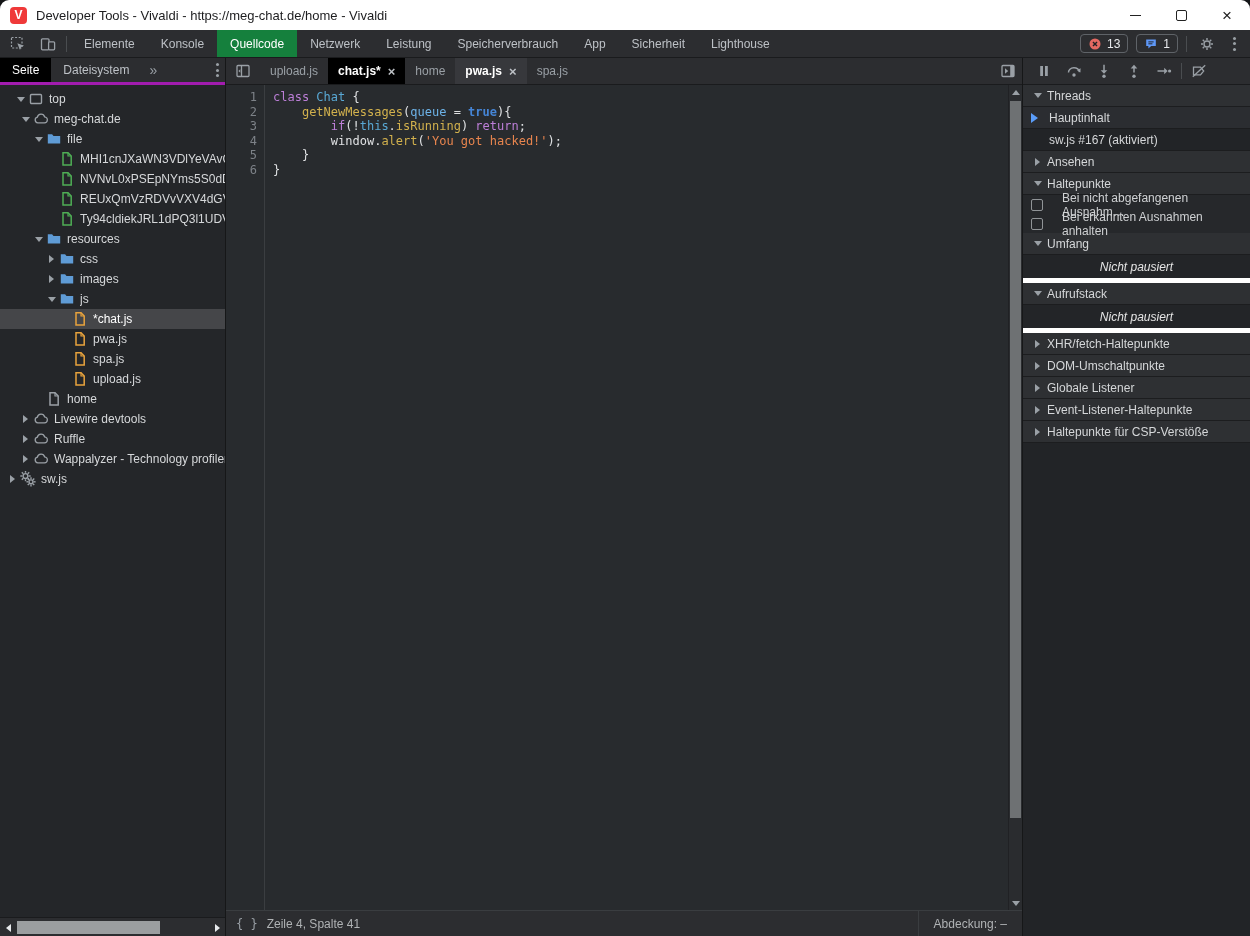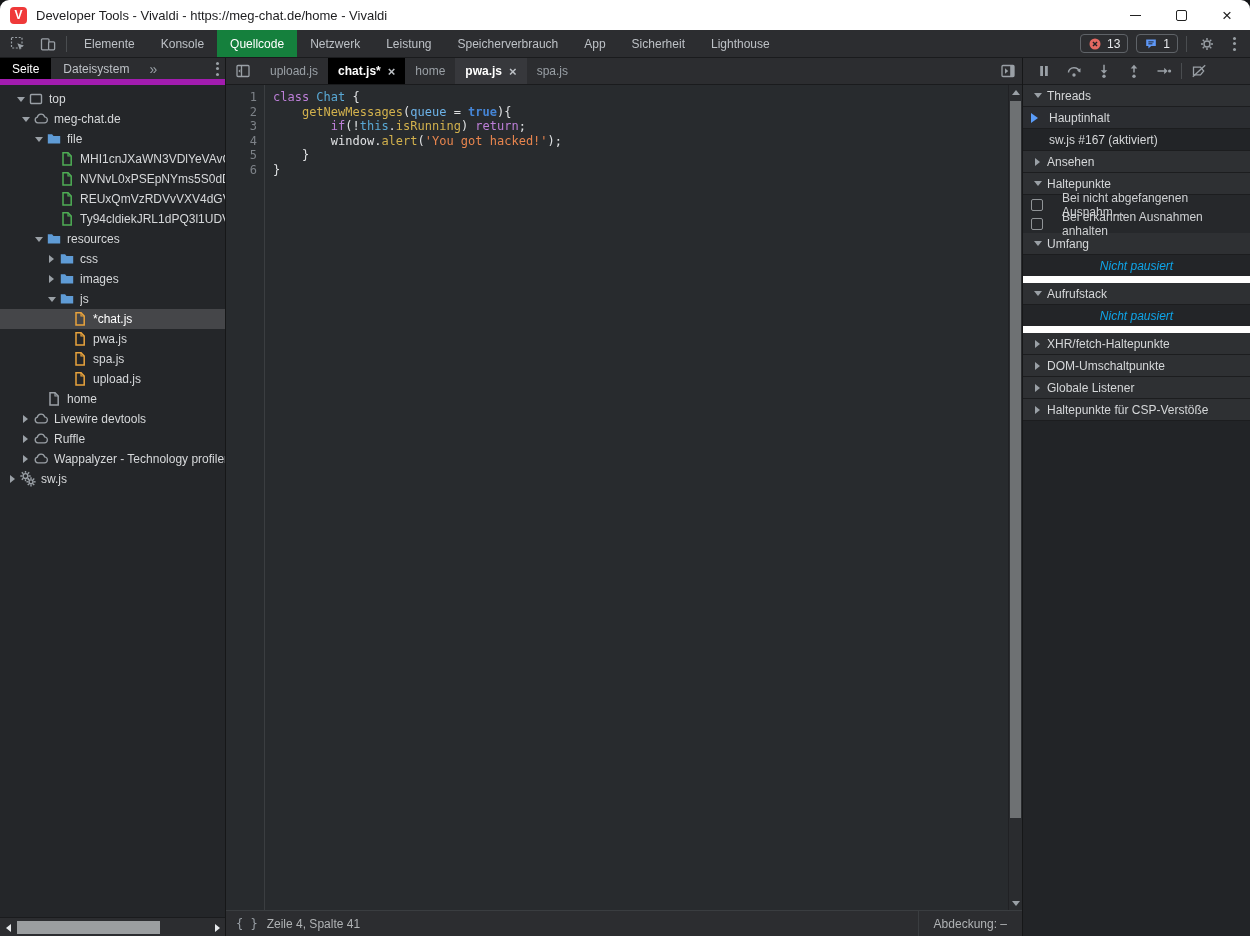--- a/index.html
+++ b/index.html
@@ -30,21 +30,21 @@
   .dots { display:flex; flex-direction:column; gap:2.5px; padding:0 6px; }
   .dots i { width:3px; height:3px; border-radius:50%; background:#9aa0a6; }
 
   
   .main { flex:1; display:flex; min-height:0; }
   .nav-col { width:226px; flex-shrink:0; display:flex; flex-direction:column; background:#242629; border-right:1px solid #161718; }
   .center-col { flex:1; display:flex; flex-direction:column; min-width:0; background:#282b2e; }
   .dbg-col { width:228px; flex-shrink:0; display:flex; flex-direction:column; background:#222427; border-left:1px solid #161718; }
 
   
-  .nav-header { height:27px; background:#2c2d30; border-bottom:6px solid #a21caf; display:flex; align-items:stretch; flex-shrink:0; }
+  .nav-header { height:27px; background:#2c2d30; border-bottom:3px solid #a21caf; display:flex; align-items:stretch; flex-shrink:0; }
   .nav-tab { display:flex; align-items:center; padding:0 12px; color:#bdc1c6; }
   .nav-tab.sel { background:#000; color:#fff; }
   .nav-more { display:flex; align-items:center; padding:0 8px; color:#9aa0a6; font-size:14px; }
   .nav-kebab { margin-left:auto; display:flex; align-items:center; }
 
   
   .tree { flex:1; overflow:hidden; padding-top:4px; }
   .tree-row { height:20px; display:flex; align-items:center; white-space:nowrap; overflow:hidden; color:#d6d8da; }
   .tree-row.sel { background:#454649; color:#ffffff; }
   .arrow-slot { width:13px; flex-shrink:0; display:flex; align-items:center; justify-content:center; }
@@ -98,21 +98,21 @@
   .dbg-toolbar { height:27px; background:#2c2d30; border-bottom:1px solid #1a1b1d; display:flex; align-items:center; gap:4px; padding-left:8px; flex-shrink:0; }
   .dbg-iconbtn { width:26px; height:22px; display:flex; align-items:center; justify-content:center; }
   .dbg-rows { flex:1; overflow:hidden; }
   .dbg-header { height:22px; background:#2e3033; border-bottom:1px solid #1c1d1f; display:flex; align-items:center; padding-left:7px; color:#d5d7d9; }
   .dbg-header .arrow-slot { width:15px; margin-right:2px; }
   .dbg-thread { height:22px; display:flex; align-items:center; padding-left:8px; color:#d5d7d9; border-bottom:1px solid #1c1d1f; }
   .dbg-thread .t-arrow { width:18px; display:flex; align-items:center; }
   .tri-blue { width:0;height:0;border-top:5px solid transparent;border-bottom:5px solid transparent;border-left:7px solid #5a9cf8; }
   .dbg-check { height:19px; background:#26282b; display:flex; align-items:center; gap:19px; padding-left:8px; color:#cfd1d3; }
   .cbox { width:12px; height:12px; border:1px solid #909497; border-radius:2px; background:transparent; flex-shrink:0; }
-  .dbg-empty { height:28px; background:#232528; border-bottom:7px solid #ffffff; display:flex; align-items:center; justify-content:center; font-style:italic; color:#0ea5e9; }
+  .dbg-empty { height:28px; background:#232528; border-bottom:5px solid #ffffff; display:flex; align-items:center; justify-content:center; font-style:italic; color:#e5e5e5; }
 </style>
 </head>
 <body>
 
 <div class="window">
 
   <div class="titlebar">
     <div class="viv-logo">V</div>
     <div class="title-text">Developer Tools - Vivaldi - https://meg-chat.de/home - Vivaldi</div>
     <div class="win-controls">
@@ -642,19 +642,25 @@
           <div class="dbg-header">
             <span class="arrow-slot">
               <span class="tri-r"></span>
             </span>
             <span>Globale Listener</span>
           </div>
           <div class="dbg-header">
             <span class="arrow-slot">
               <span class="tri-r"></span>
             </span>
+            <span>Event-Listener-Haltepunkte</span>
+          </div>
+          <div class="dbg-header">
+            <span class="arrow-slot">
+              <span class="tri-r"></span>
+            </span>
             <span>Haltepunkte für CSP-Verstöße</span>
           </div>
         </div>
     </div>
 
   </div>
 </div>
 
 </body></html>

